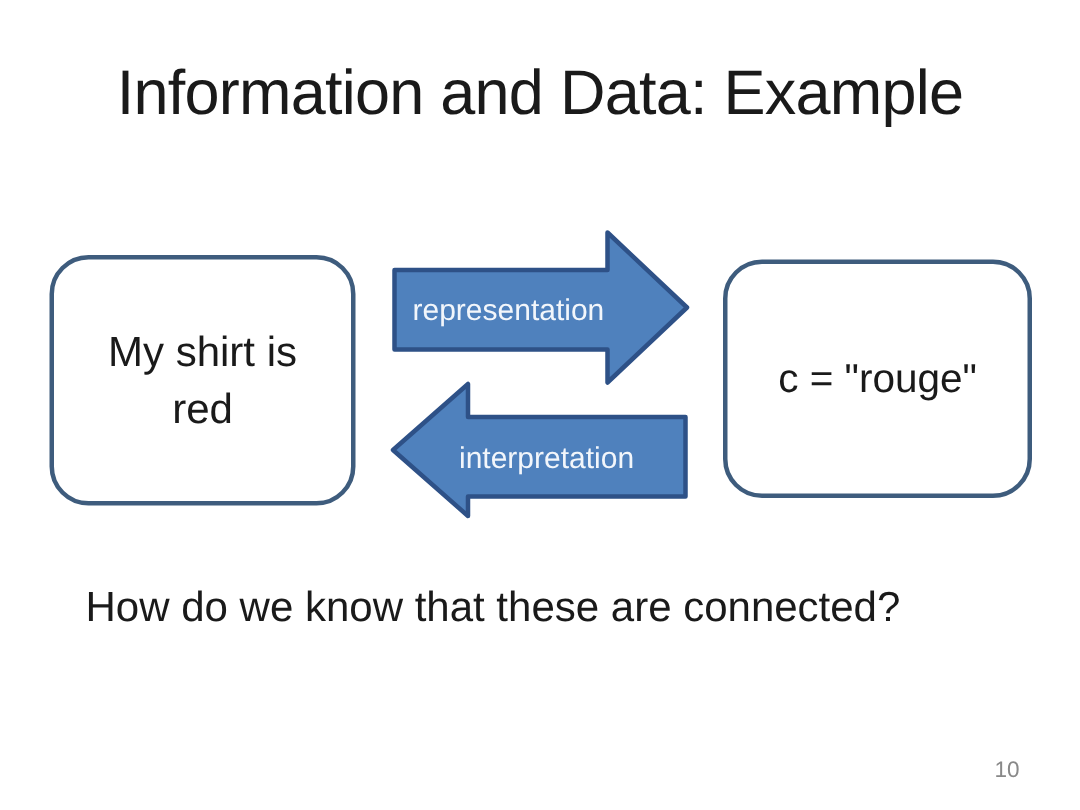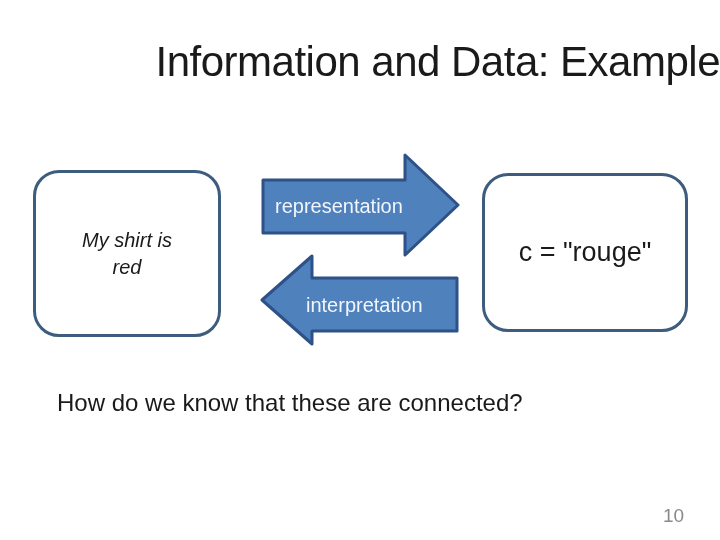--- a/index.html
+++ b/index.html
@@ -8,45 +8,44 @@
     width: 720px;
     height: 540px;
     background: #ffffff;
     overflow: hidden;
     font-family: "Liberation Sans", sans-serif;
     color: var(--text, #1a1a1a);
   }
   .title {
     position: absolute;
     left: 0; right: 0; top: 38px;
-    text-align: right;
+    text-align: center;
     font-size: 42px;
     letter-spacing: -0.5px;
     line-height: 1.15;
     color: var(--text, #1a1a1a);
   }
   .rbox {
     position: absolute;
     box-sizing: border-box;
     background: #ffffff;
     border: 3px solid var(--box-border, #3e5c7d);
     border-radius: 26px;
     display: flex;
     align-items: center;
     justify-content: center;
     text-align: center;
     color: var(--text, #1a1a1a);
   }
   .box-left {
     left: 33px; top: 170px;
-    width: 188px; height: 167px;
-    font-size: 20px;
+    width: 204px; height: 167px;
+    font-size: 28px;
     line-height: 1.35;
     white-space: pre-line;
-    font-style: italic;
   }
   .box-right {
     left: 482px; top: 173px;
     width: 206px; height: 159px;
     font-size: 27px;
   }
   .arrow-svg { position: absolute; overflow: visible; }
   .arrow-right-svg { left: 261px; top: 152px; }
   .arrow-left-svg  { left: 260px; top: 254px; }
   .arrow-shape {
@@ -56,30 +55,30 @@
     stroke-linejoin: round;
   }
   .arrow-label {
     fill: var(--arrow-text, #f2f6fb);
     font-family: "Liberation Sans", sans-serif;
     font-size: 20px;
   }
   .body-line {
     position: absolute;
     left: 57px;
-    font-size: 24px;
+    font-size: 28px;
     white-space: nowrap;
     color: var(--text, #1a1a1a);
   }
   .line-question { top: 389px; }
   .line-answer   { top: 446px; }
   .page-number {
     position: absolute;
     left: 663px; top: 505px;
-    font-size: 19px;
+    font-size: 15px;
     color: var(--page-number, #898989);
   }
 </style>
 </head>
 <body>
 
 <div class="slide">
 
   <div class="title">Information and Data: Example</div>
 

